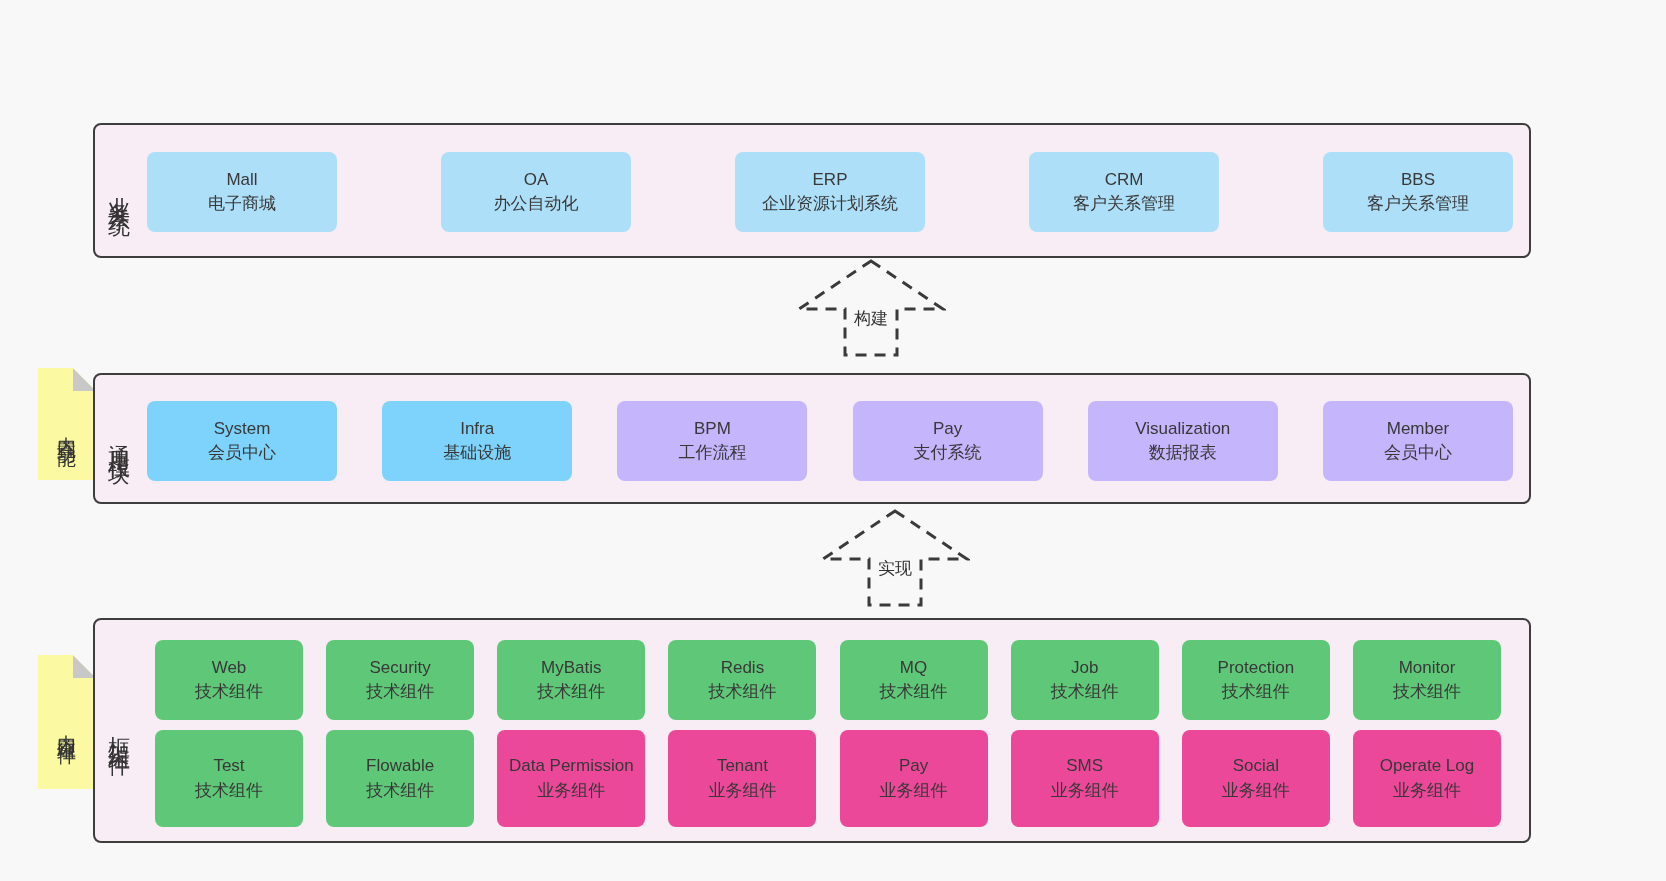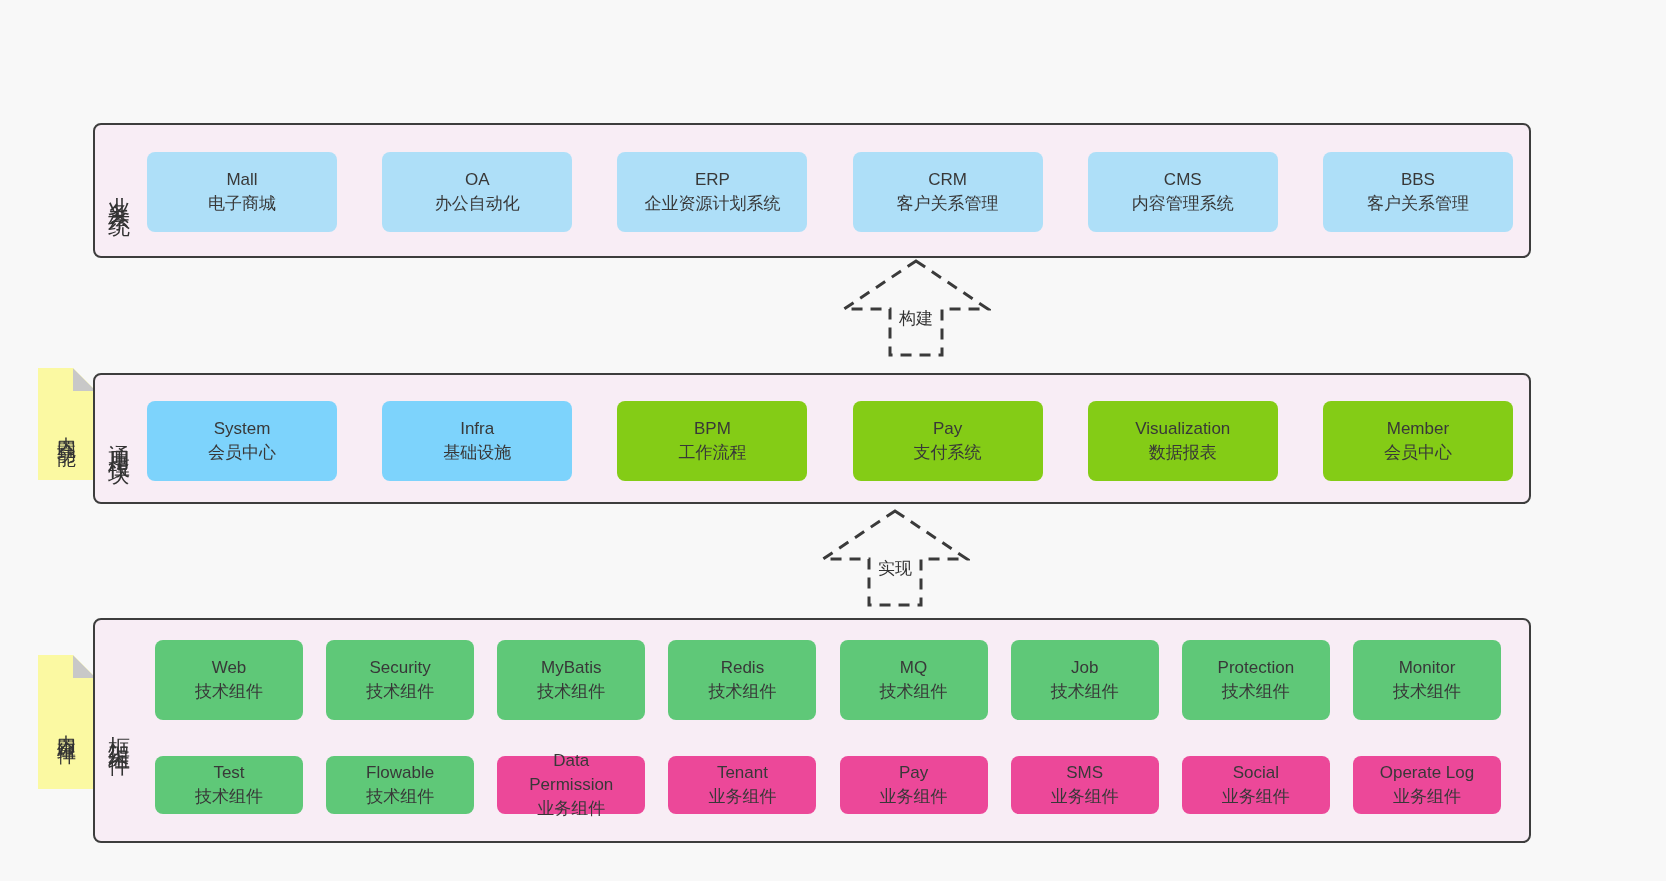--- a/index.html
+++ b/index.html
@@ -45,37 +45,37 @@
   .box-row {
     position: absolute;
     display: flex;
     justify-content: space-between;
   }
   .row-6 { left: 52px; right: 16px; }
   .row-8 { left: 60px; right: 28px; }
   .layer-business  .box-row { top: 27px; height: 80px; }
   .layer-modules   .box-row { top: 26px; height: 80px; }
   .layer-components .row-a  { top: 20px;  height: 80px; border-radius: 15px; }
-  .layer-components .row-b  { top: 136px; height: 58px; }
+  .layer-components .row-b  { top: 110px; height: 97px; }
 
   .box {
     border-radius: 8px;
     display: flex; flex-direction: column;
     align-items: center; justify-content: center;
     text-align: center;
     font-size: 17px;
     line-height: 1.42;
     color: #383838;
-    padding: 2px 16px;
+    padding: 2px 4px;
   }
   .row-6 .box { width: 190px; }
   .row-8 .box { width: 148px; }
   .v-blue        { background: #aedff8; }
   .v-red         { background: #7dd3fc; }
-  .v-pink        { background: #84cc16; }
+  .v-pink        { background: #c4b5fd; }
   .v-green       { background: #5fc878; }
   .v-light_green { background: #ec4899; }
 
   
   .sticky {
     position: absolute;
     left: 38px; width: 58px;
     background: #fbf9a2;
     clip-path: polygon(0 0, calc(100% - 23px) 0, 100% 23px, 100% 100%, 0 100%);
     z-index: 1;
@@ -98,21 +98,21 @@
     line-height: 1;
     margin-top: 10px;
   }
 
   
   .arrow {
     position: absolute;
     width: 150px; height: 100px;
     z-index: 0;
   }
-  .arrow-build     { left: 841px; top: 258px; text-decoration: underline; }
+  .arrow-build     { left: 796px; top: 258px; text-decoration: underline; }
   .arrow-implement { left: 820px; top: 508px; text-align: center; }
   .arrow svg { position: absolute; inset: 0; }
   .arrow-label {
     position: absolute;
     left: 50%; top: 60%;
     transform: translate(-50%, -50%);
     background: #f8f8f8;
     padding: 1px 3px;
     font-size: 17px;
     color: #333;
@@ -160,24 +160,20 @@
           <div class="box-title">OA</div>
           <div class="box-sub">办公自动化</div>
         </div>
         <div class="box v-blue">
           <div class="box-title">ERP</div>
           <div class="box-sub">企业资源计划系统</div>
         </div>
         <div class="box v-blue">
           <div class="box-title">CRM</div>
           <div class="box-sub">客户关系管理</div>
-        </div>
-        <div class="box v-blue">
-          <div class="box-title">CMS</div>
-          <div class="box-sub">内容管理系统</div>
         </div>
         <div class="box v-blue">
           <div class="box-title">BBS</div>
           <div class="box-sub">客户关系管理</div>
         </div>
       </div>
   </section>
 
   <section class="layer layer-modules">
     <div class="side-label">

